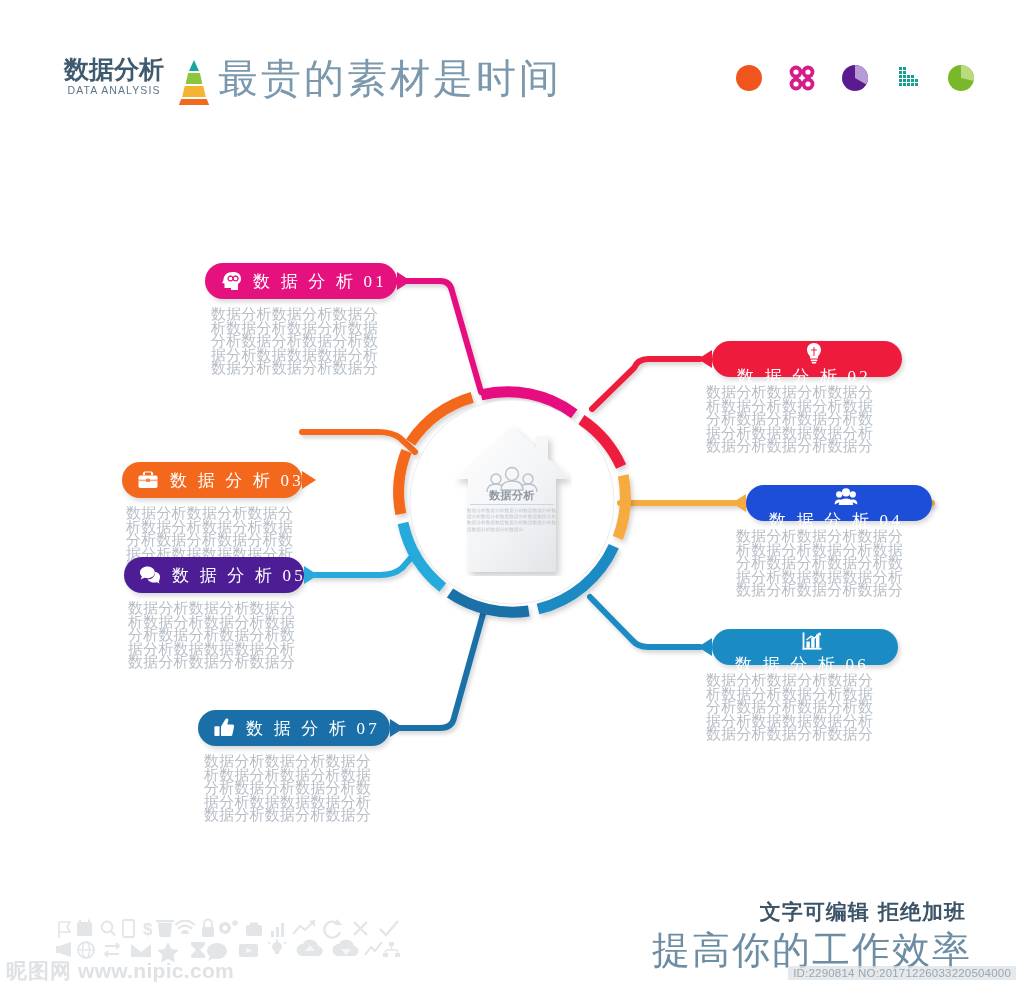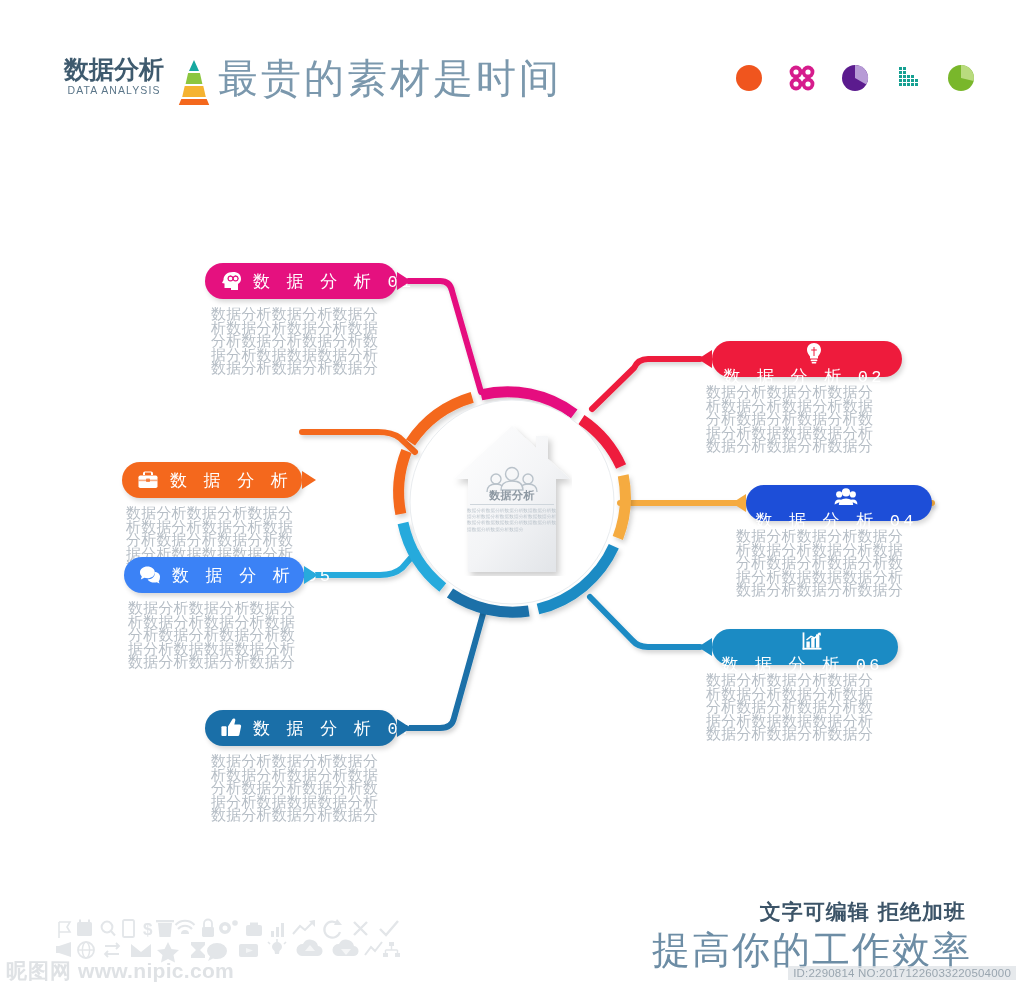--- a/index.html
+++ b/index.html
@@ -39,21 +39,21 @@
     font-size:4.6px;line-height:6.2px;color:#b9c2ca;text-align:left;letter-spacing:.1px;
     font-family:"DejaVu Sans","Liberation Sans",sans-serif;word-break:break-all;}
 
   
   .node{position:absolute;}
   .pill{position:relative;height:36px;border-radius:18px 18px 18px 18px;
         display:flex;align-items:center;box-shadow:2px 3px 5px rgba(0,0,0,.16);}
   .pill .ico{width:24px;height:24px;margin-left:14px;flex:0 0 24px;display:block;}
   .pill .lbl{margin-left:10px;margin-right:16px;color:#ffffff;font-size:17px;
              letter-spacing:3.2px;white-space:nowrap;font-weight:normal;
-             font-family:Liberation Mono, monospace;}
+             font-family:Liberation Serif, serif;}
   .pill.right-tip .tail{position:absolute;right:-14px;top:50%;margin-top:-9px;
         width:0;height:0;border-top:9px solid transparent;border-bottom:9px solid transparent;}
   .pill.left-tip{flex-direction:column;}
   .pill.left-tip .tail{position:absolute;left:-14px;top:50%;margin-top:-9px;
         width:0;height:0;border-top:9px solid transparent;border-bottom:9px solid transparent;}
   .body-text{margin-top:9px;font-size:15px;line-height:13.5px;color:#b6bec6;
              letter-spacing:.2px;width:178px;word-break:break-all;
              font-family:"DejaVu Sans","Liberation Sans",sans-serif;}
   .body-text.r{text-align:left;}
 
@@ -265,21 +265,21 @@
         <circle cx="18.8" cy="9.4" r="3.1" fill="#fff"></circle>
         <path d="M23.4 19.6 q0 -5 -4.6 -5 q-2.2 0 -3.4 1.1" fill="#fff"></path>
       </svg>
       <div class="lbl">数 据 分 析 04</div>
       <span class="tail" style="border-right:14px solid #F5AB40;"></span>
     </div>
     <div class="body-text r" style="margin-left:-10px;">数据分析数据分析数据分析数据分析数据分析数据分析数据分析数据分析数据分析数据数据数据分析数据分析数据分析数据分</div>
   </div>
 
   <div class="node" style="left:124px;top:557px;">
-    <div class="pill right-tip" style="background:#3b82f6;width:180px;">
+    <div class="pill right-tip" style="background:#4c1d95;width:180px;">
       <svg class="ico" viewBox="0 0 24 24">
         <path d="M2 9.4 C2 6.1 5.3 3.6 9.4 3.6 C13.5 3.6 16.8 6.1 16.8 9.4 C16.8 12.7 13.5 15.2 9.4 15.2 C8.3 15.2 7.3 15.1 6.4 14.8 L2.8 16.4 L3.8 13.4 C2.7 12.3 2 10.9 2 9.4 Z" fill="#fff"></path>
         <path d="M22 13.4 C22 10.9 19.5 8.9 16.4 8.9 C16.6 9.3 16.8 10 16.8 10.4 C16.8 13.7 13.6 16.2 9.6 16.4 C10.6 18.3 13.3 19.6 16.4 19.6 C17.2 19.6 18 19.5 18.7 19.3 L21.5 20.6 L20.7 18.2 C21.5 17.4 22 15.5 22 13.4 Z" fill="#fff"></path>
       </svg>
       <div class="lbl">数 据 分 析 05</div>
       <span class="tail" style="border-left:14px solid #28AADC;"></span>
     </div>
     <div class="body-text" style="margin-left:4px;">数据分析数据分析数据分析数据分析数据分析数据分析数据分析数据分析数据分析数据数据数据分析数据分析数据分析数据分</div>
   </div>
 
@@ -293,21 +293,21 @@
         <rect x="16" y="5.4" width="3.4" height="13.4" fill="#fff"></rect>
         <polyline points="6.5,11 11,7.4 14.5,9 20,4.4" fill="none" stroke="#fff" stroke-width="1.5"></polyline>
         <polygon points="20.6,3.4 21,7 17.4,4" fill="#fff"></polygon>
       </svg>
       <div class="lbl">数 据 分 析 06</div>
       <span class="tail" style="border-right:14px solid #1B8BC4;"></span>
     </div>
     <div class="body-text r" style="margin-left:-6px;">数据分析数据分析数据分析数据分析数据分析数据分析数据分析数据分析数据分析数据数据数据分析数据分析数据分析数据分</div>
   </div>
 
-  <div class="node" style="left:205px;top:710px;">
+  <div class="node" style="left:198px;top:710px;">
     <div class="pill right-tip" style="background:#1A6FA8;width:192px;">
       <svg class="ico" viewBox="0 0 24 24">
         <path d="M9 10.6 L13.4 3.2 C13.8 2.5 14.6 2.2 15.3 2.5 C16.1 2.9 16.5 3.7 16.3 4.5 L15.3 8.6 L20.6 8.6 C21.6 8.6 22.3 9.5 22.1 10.4 L20.4 18.4 C20.2 19.3 19.4 20 18.5 20 L9 20 Z" fill="#fff"></path>
         <rect x="2.4" y="10.2" width="5.2" height="9.8" rx="1" fill="#fff"></rect>
       </svg>
       <div class="lbl">数 据 分 析 07</div>
       <span class="tail" style="border-left:14px solid #1A6FA8;"></span>
     </div>
     <div class="body-text" style="margin-left:6px;">数据分析数据分析数据分析数据分析数据分析数据分析数据分析数据分析数据分析数据数据数据分析数据分析数据分析数据分</div>
   </div>

